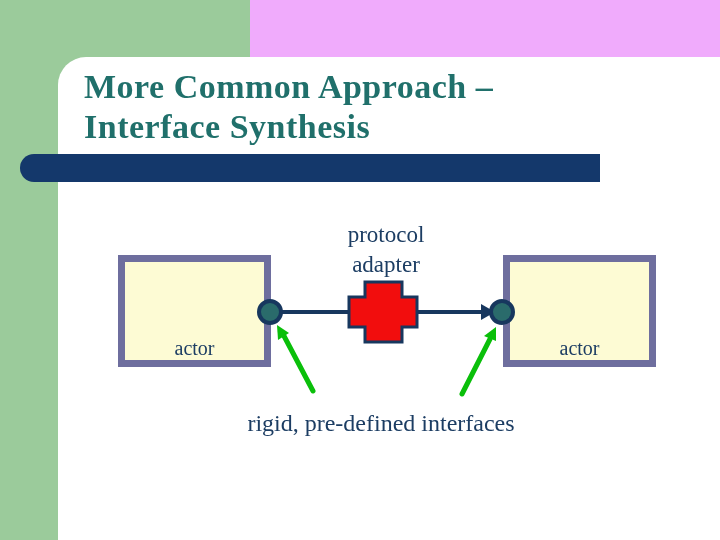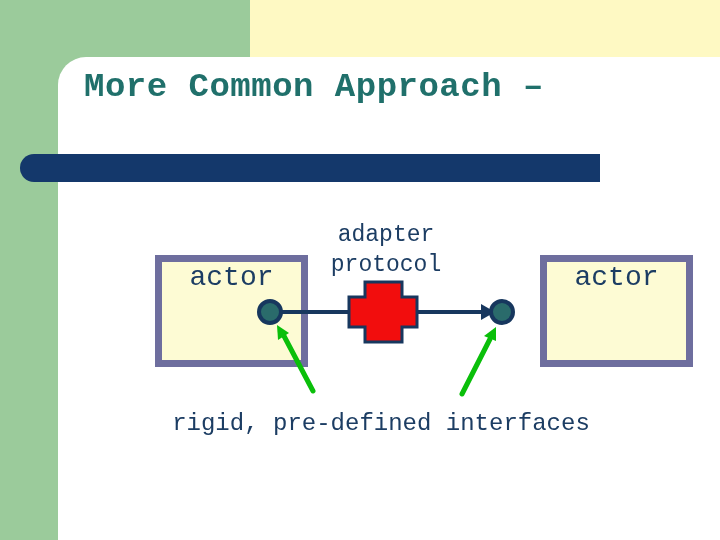--- a/index.html
+++ b/index.html
@@ -1,19 +1,19 @@
 <!DOCTYPE html>
 <html style="--band_green: #9BCB9B; --sheet_white: #FFFFFF; --title_teal: #20706B; --bar_navy: #14386B; --text_navy: #1C3D63; --outline_navy: #17375E; --box_fill: #FDFBD4; --box_border: #6E6E9E; --adapter_red: #F20D0D; --circle_teal: #2A6B6B; --arrow_green: #0ABF0A;"><head>
 <meta charset="utf-8">
 <style>
   html,body{margin:0;padding:0;background:#fff;}
   .slide{
     position:relative;width:720px;height:540px;overflow:hidden;
-    background:#fef9c3;
-    font-family:Liberation Mono, monospace;
+    background:#f0abfc;
+    font-family:Liberation Serif, serif;
   }
   
   .green-corner{position:absolute;left:0;top:0;width:250px;height:190px;background:var(--band_green);z-index:0;}
   .green-band{position:absolute;left:0;top:0;width:60px;height:540px;background:var(--band_green);z-index:0;}
   .content-sheet{position:absolute;left:58px;top:57px;width:662px;height:483px;background:var(--sheet_white);border-radius:28px 0 0 0;z-index:1;}
   
   .slide-title{
     position:absolute;left:84px;top:67px;width:560px;z-index:3;
     color:var(--title_teal);font-size:34px;font-weight:bold;line-height:40px;
     letter-spacing:0.5px;white-space:nowrap;
@@ -25,22 +25,22 @@
     color:var(--text_navy);font-size:23px;line-height:30px;text-align:center;
   }
   .caption{
     position:absolute;left:161px;top:410px;width:440px;z-index:3;
     color:var(--text_navy);font-size:24px;text-align:center;white-space:nowrap;
   }
   
   .actor-box{
     position:absolute;top:255px;width:153px;height:112px;box-sizing:border-box;
     background:var(--box_fill);border:7px solid var(--box_border);z-index:2;
-    display:flex;align-items:flex-start;justify-content:center;
-    color:var(--text_navy);font-size:28px;margin-left:37px;
+    display:flex;align-items:flex-end;justify-content:center;
+    color:var(--text_navy);font-size:20px;
   }
   .actor-box.left{left:118px;}
   .actor-box.right{left:503px;}
   
   .diagram-svg{position:absolute;left:0;top:0;z-index:4;pointer-events:none;}
   .stroke-navy{stroke:var(--outline_navy);}
   .fill-navy{fill:var(--outline_navy);}
   .cross-shape{fill:var(--adapter_red);stroke:var(--outline_navy);stroke-width:3;}
   .port-circle{fill:var(--circle_teal);stroke:var(--outline_navy);stroke-width:4;}
   .green-line{stroke:var(--arrow_green);stroke-width:5;stroke-linecap:round;}
@@ -50,27 +50,28 @@
 <body>
 
 <div class="slide">
 
   <div class="green-corner"></div>
   <div class="green-band"></div>
   <div class="content-sheet"></div>
 
   <div class="slide-title">
     <div>More Common Approach –</div>
+    <div>Interface Synthesis</div>
   </div>
 
   <div class="navy-bar"></div>
 
   <div class="adapter-label">
+    <div>protocol</div>
     <div>adapter</div>
-    <div>protocol</div>
   </div>
 
   <div class="actor-box left">
     <span>actor</span>
   </div>
 
   <div class="actor-box right">
     <span>actor</span>
   </div>
 

